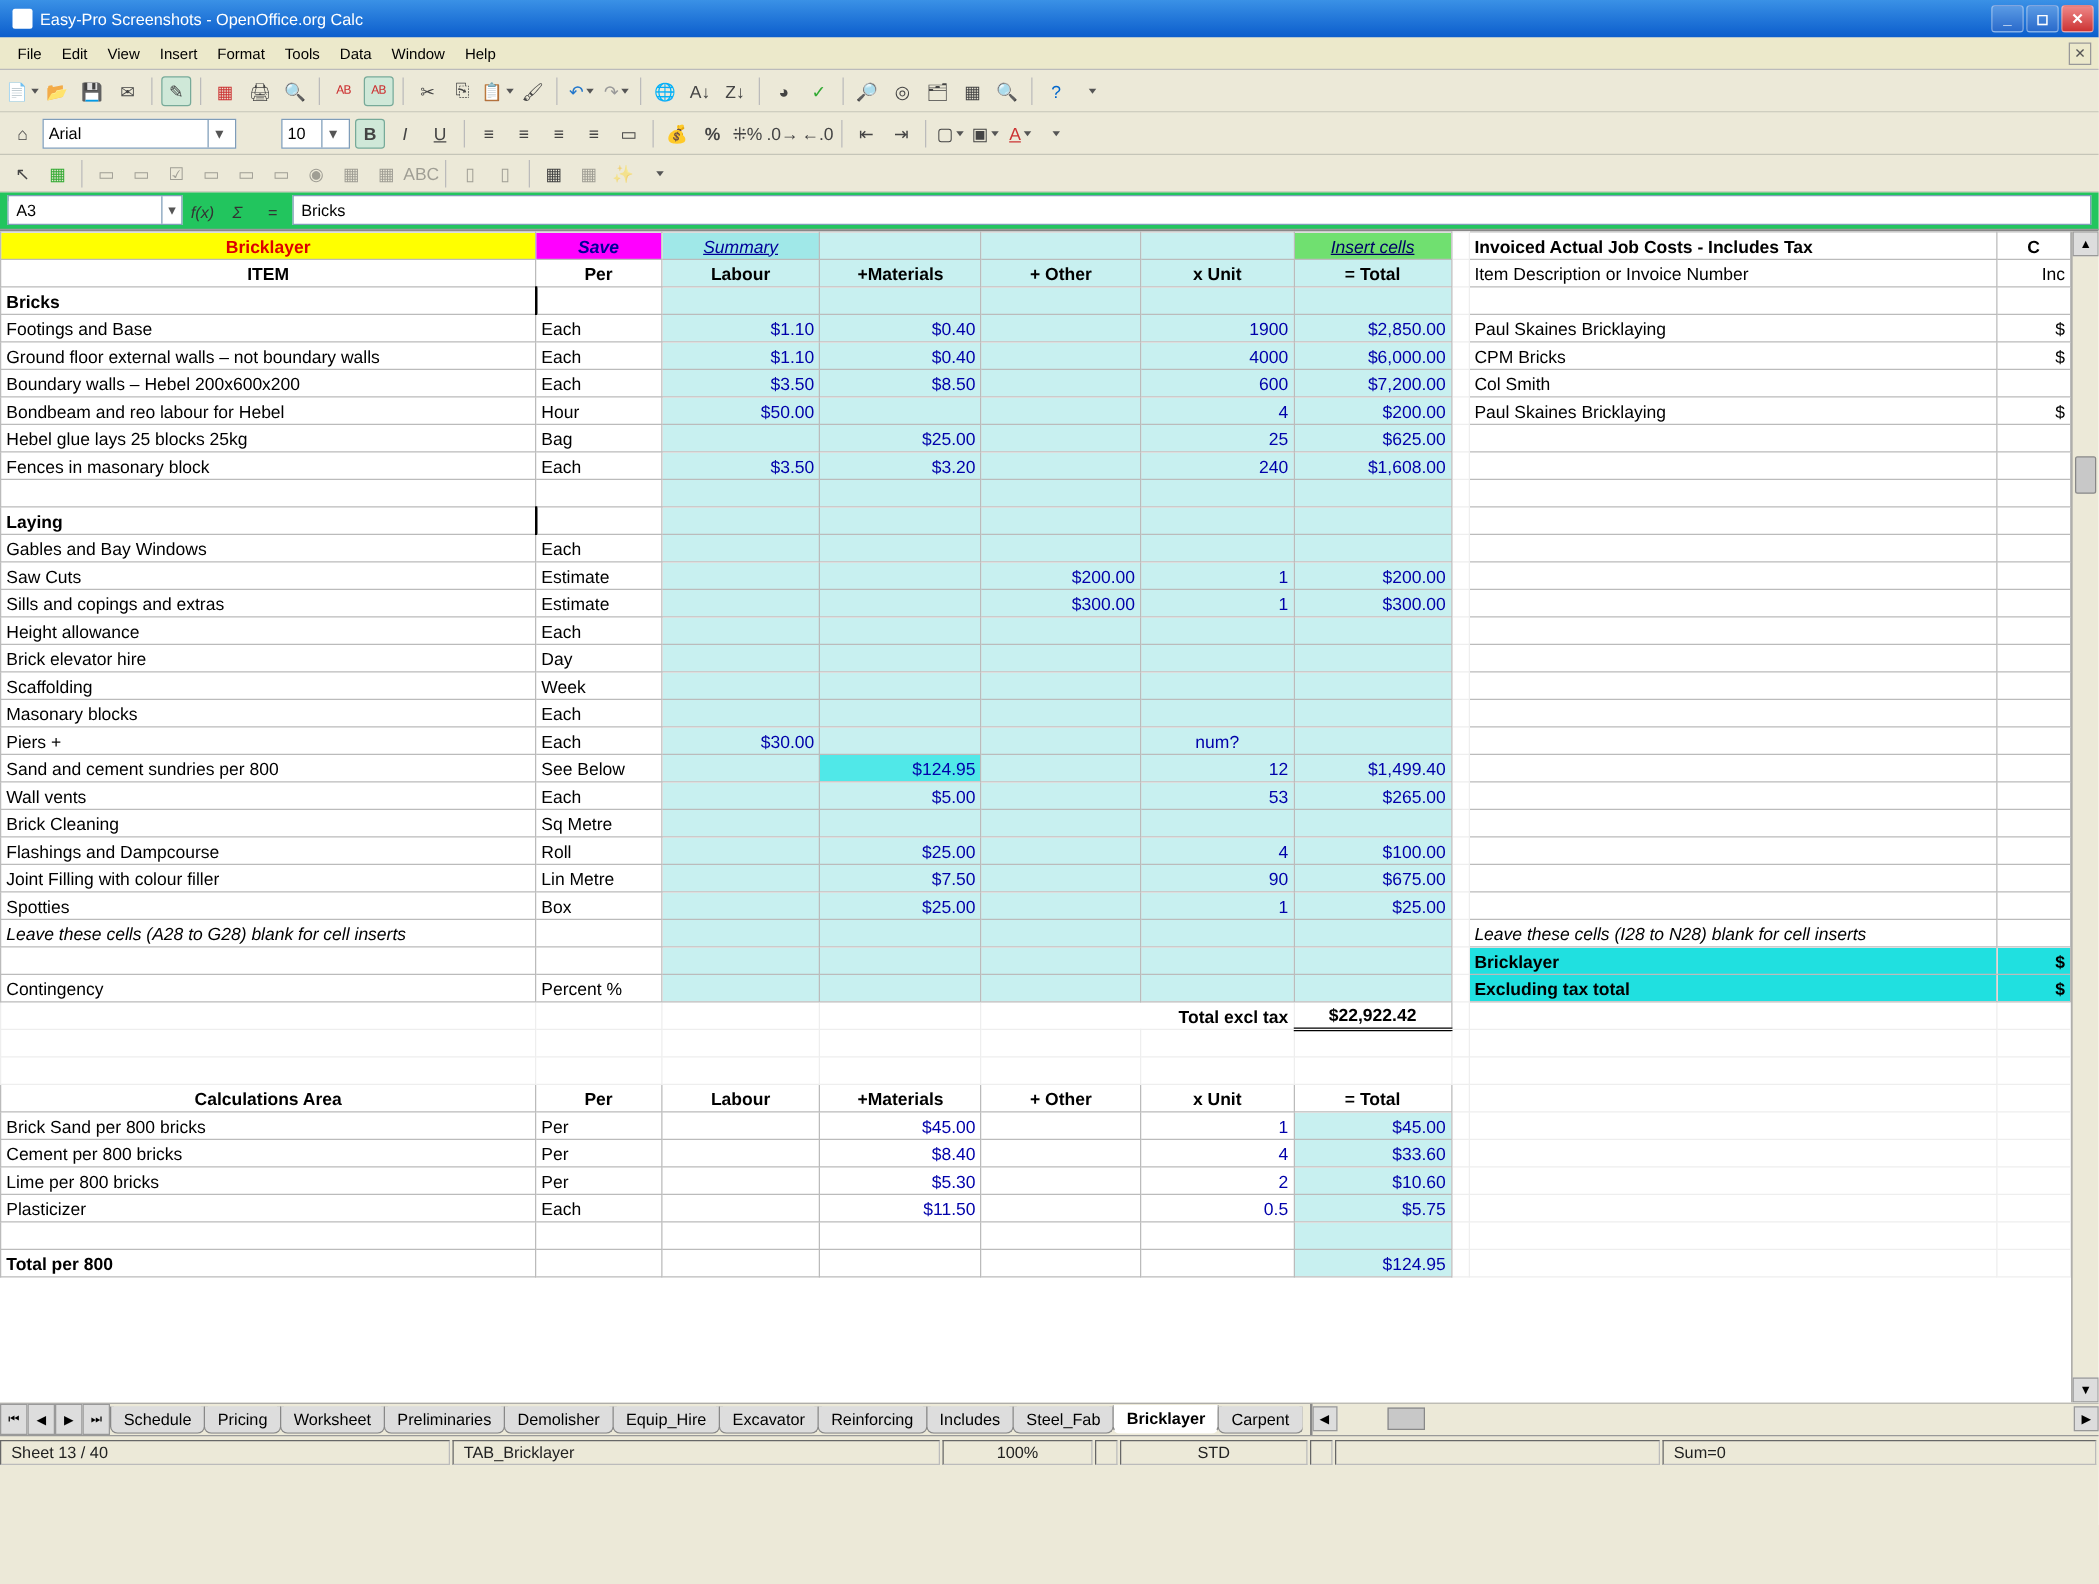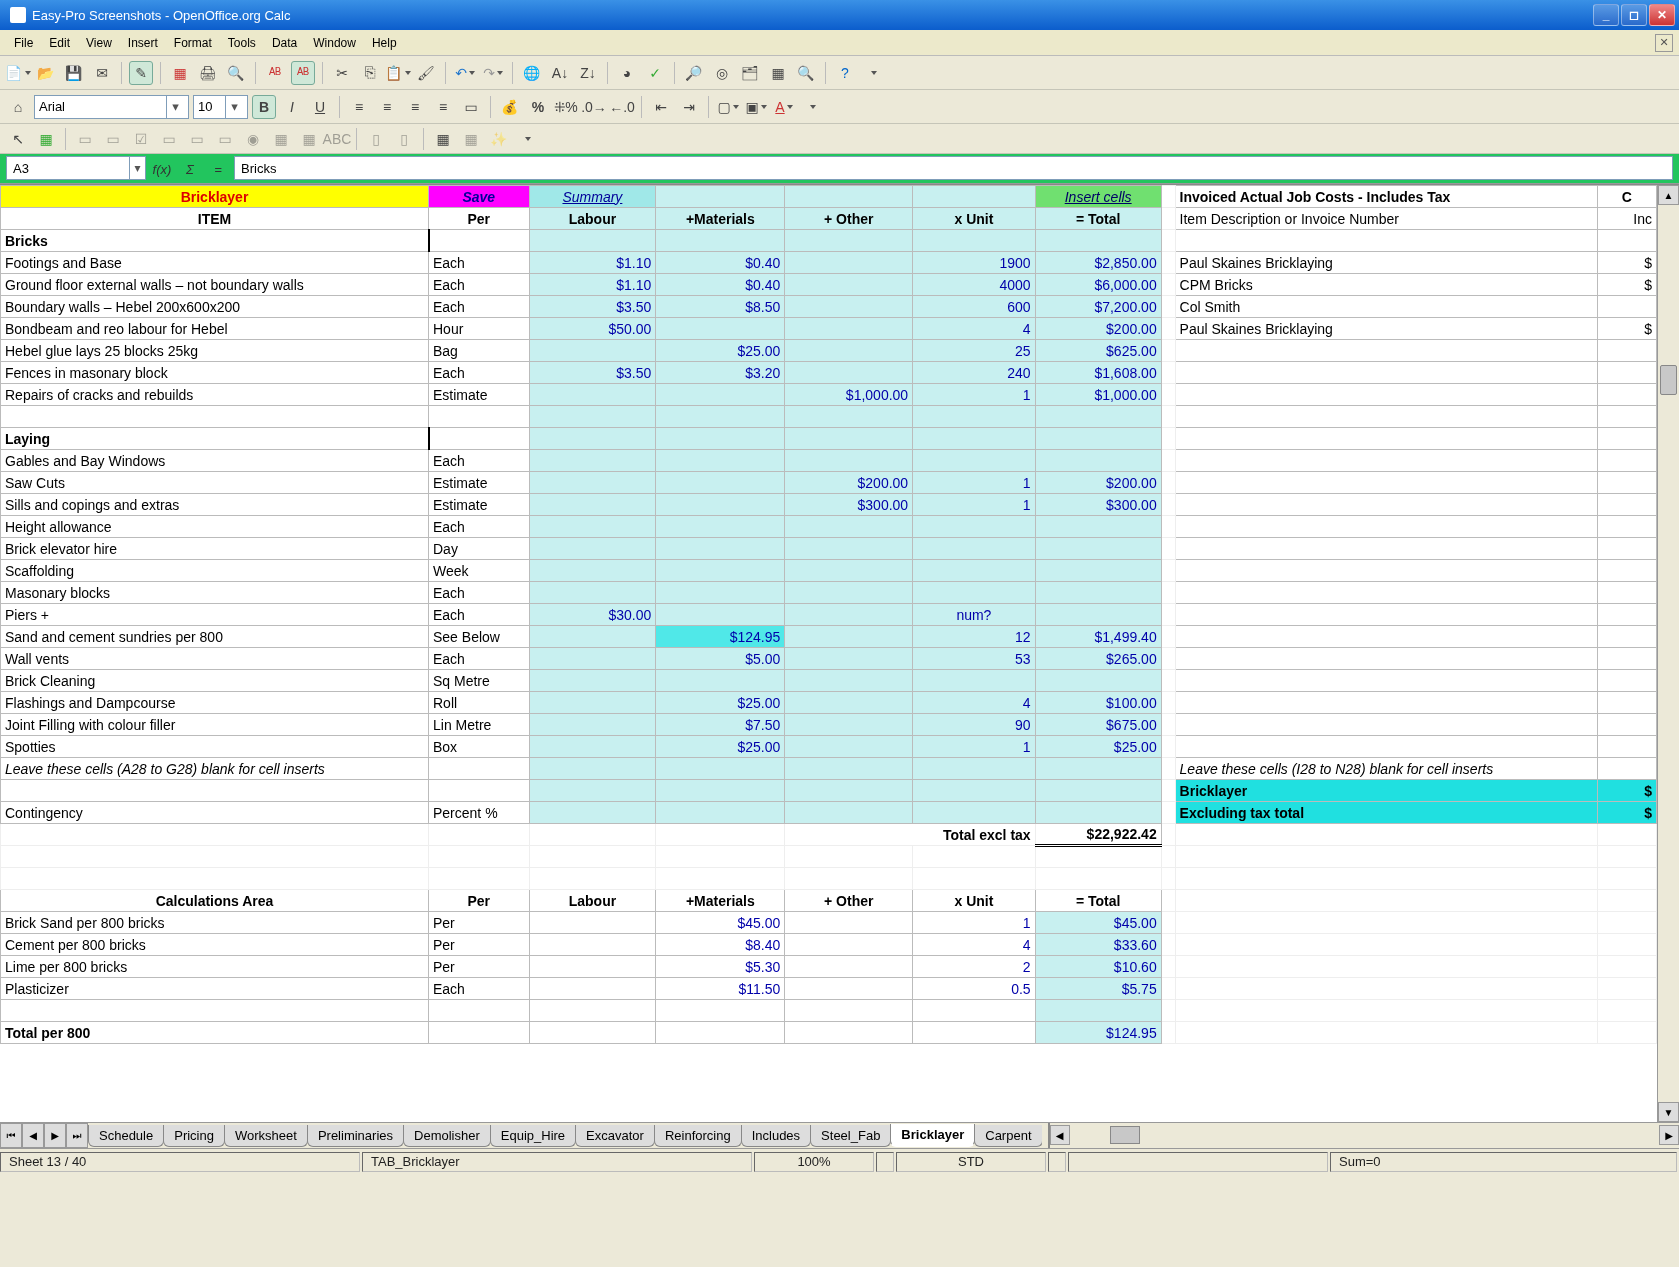--- a/index.html
+++ b/index.html
@@ -24,21 +24,21 @@
 .toolbar { height: 34px; background: #ece9d8; border-bottom:1px solid #c5c5b8; display:flex; align-items:center; padding:0 6px; gap:4px; }
 .tb-btn { width:24px; height:24px; border:1px solid transparent; border-radius:3px; display:flex; align-items:center; justify-content:center; font-size:14px; color:#444; cursor:pointer; }
 .tb-sep { width:1px; height:22px; background:#bbb; margin:0 3px; }
 .tb-dd { display:inline-block; width:0;height:0;border-left:3px solid transparent;border-right:3px solid transparent;border-top:4px solid #555; margin-left:2px; vertical-align:middle;}
 
 
 .formatbar { height: 34px; background:#ece9d8; border-bottom:1px solid #c5c5b8; display:flex; align-items:center; padding:0 6px; gap:4px;}
 .combo { height:24px; background:#fff; border:1px solid #7f9db9; display:flex; align-items:center; padding:0 4px; font-size:13px; }
 .combo .dd { width:18px; text-align:center; color:#555; border-left:1px solid #7f9db9; margin-left:auto; height:100%; display:flex;align-items:center;justify-content:center;}
 .font-name { width:155px; }
-.font-size { width:55px; }
+.font-size { width:55px;margin-left:32px; }
 .tb-btn.active { border:1px solid #7a9; background:#cfe8d8; }
 
 
 .toolbar3 { height:30px; background:#ece9d8; border-bottom:1px solid #c5c5b8; display:flex; align-items:center; padding:0 6px; gap:4px;}
 
 
 .formulabar { height: 30px; background:#22c55e; border-bottom:1px solid #999; display:flex; align-items:flex-end; padding:3px 6px; gap:4px; }
 .namebox { width:140px; height:24px; background:#fff; border:1px solid #7f9db9; display:flex; align-items:center; }
 .namebox input { border:none; outline:none; width:100%; padding:0 6px; font-size:13px; }
 .namebox .dd { width:18px; border-left:1px solid #7f9db9; height:100%; display:flex;align-items:center;justify-content:center; color:#555;}
@@ -385,32 +385,20 @@
             <td class="lightcyan blue-num">$3.50</td>
             <td class="lightcyan blue-num">$3.20</td>
             <td class="lightcyan blue-num"></td>
             <td class="lightcyan blue-num">240</td>
             <td class="lightcyan blue-num">$1,608.00</td>
             <td class="nob"></td>
             <td></td>
             <td class="rt"></td>
           </tr>
           <tr>
-            <td>Repairs of cracks and rebuilds</td>
-            <td>Estimate</td>
-            <td class="lightcyan blue-num"></td>
-            <td class="lightcyan blue-num"></td>
-            <td class="lightcyan blue-num">$1,000.00</td>
-            <td class="lightcyan blue-num">1</td>
-            <td class="lightcyan blue-num">$1,000.00</td>
-            <td class="nob"></td>
-            <td></td>
-            <td class="rt"></td>
-          </tr>
-          <tr>
             <td></td>
             <td></td>
             <td class="lightcyan blue-num"></td>
             <td class="lightcyan blue-num"></td>
             <td class="lightcyan blue-num"></td>
             <td class="lightcyan rt"></td>
             <td class="lightcyan blue-num"></td>
             <td class="nob"></td>
             <td></td>
             <td class="rt"></td>
@@ -630,21 +618,21 @@
             <td class="nob"></td>
             <td class="inv-hilite">Excluding tax total</td>
             <td class="inv-hilite rt">$</td>
           </tr>
           <tr>
             <td class="nob"></td>
             <td class="nob"></td>
             <td class="nob"></td>
             <td class="nob"></td>
             <td class="bold rt nob" colspan="2">Total excl tax</td>
-            <td class="bold rt" style="border-top: 1px solid rgb(0, 0, 0); border-bottom: 3px double rgb(0, 0, 0);">$22,922.42</td>
+            <td class="bold rt" style="border-top: 1px solid rgb(0, 0, 0); border-bottom: 3px double rgb(0, 0, 0); text-align: center;">$22,922.42</td>
             <td class="nob"></td>
             <td class="nob"></td>
             <td class="nob"></td>
           </tr>
           <tr>
             <td class="nob"></td>
             <td class="nob"></td>
             <td class="nob"></td>
             <td class="nob"></td>
             <td class="nob"></td>

